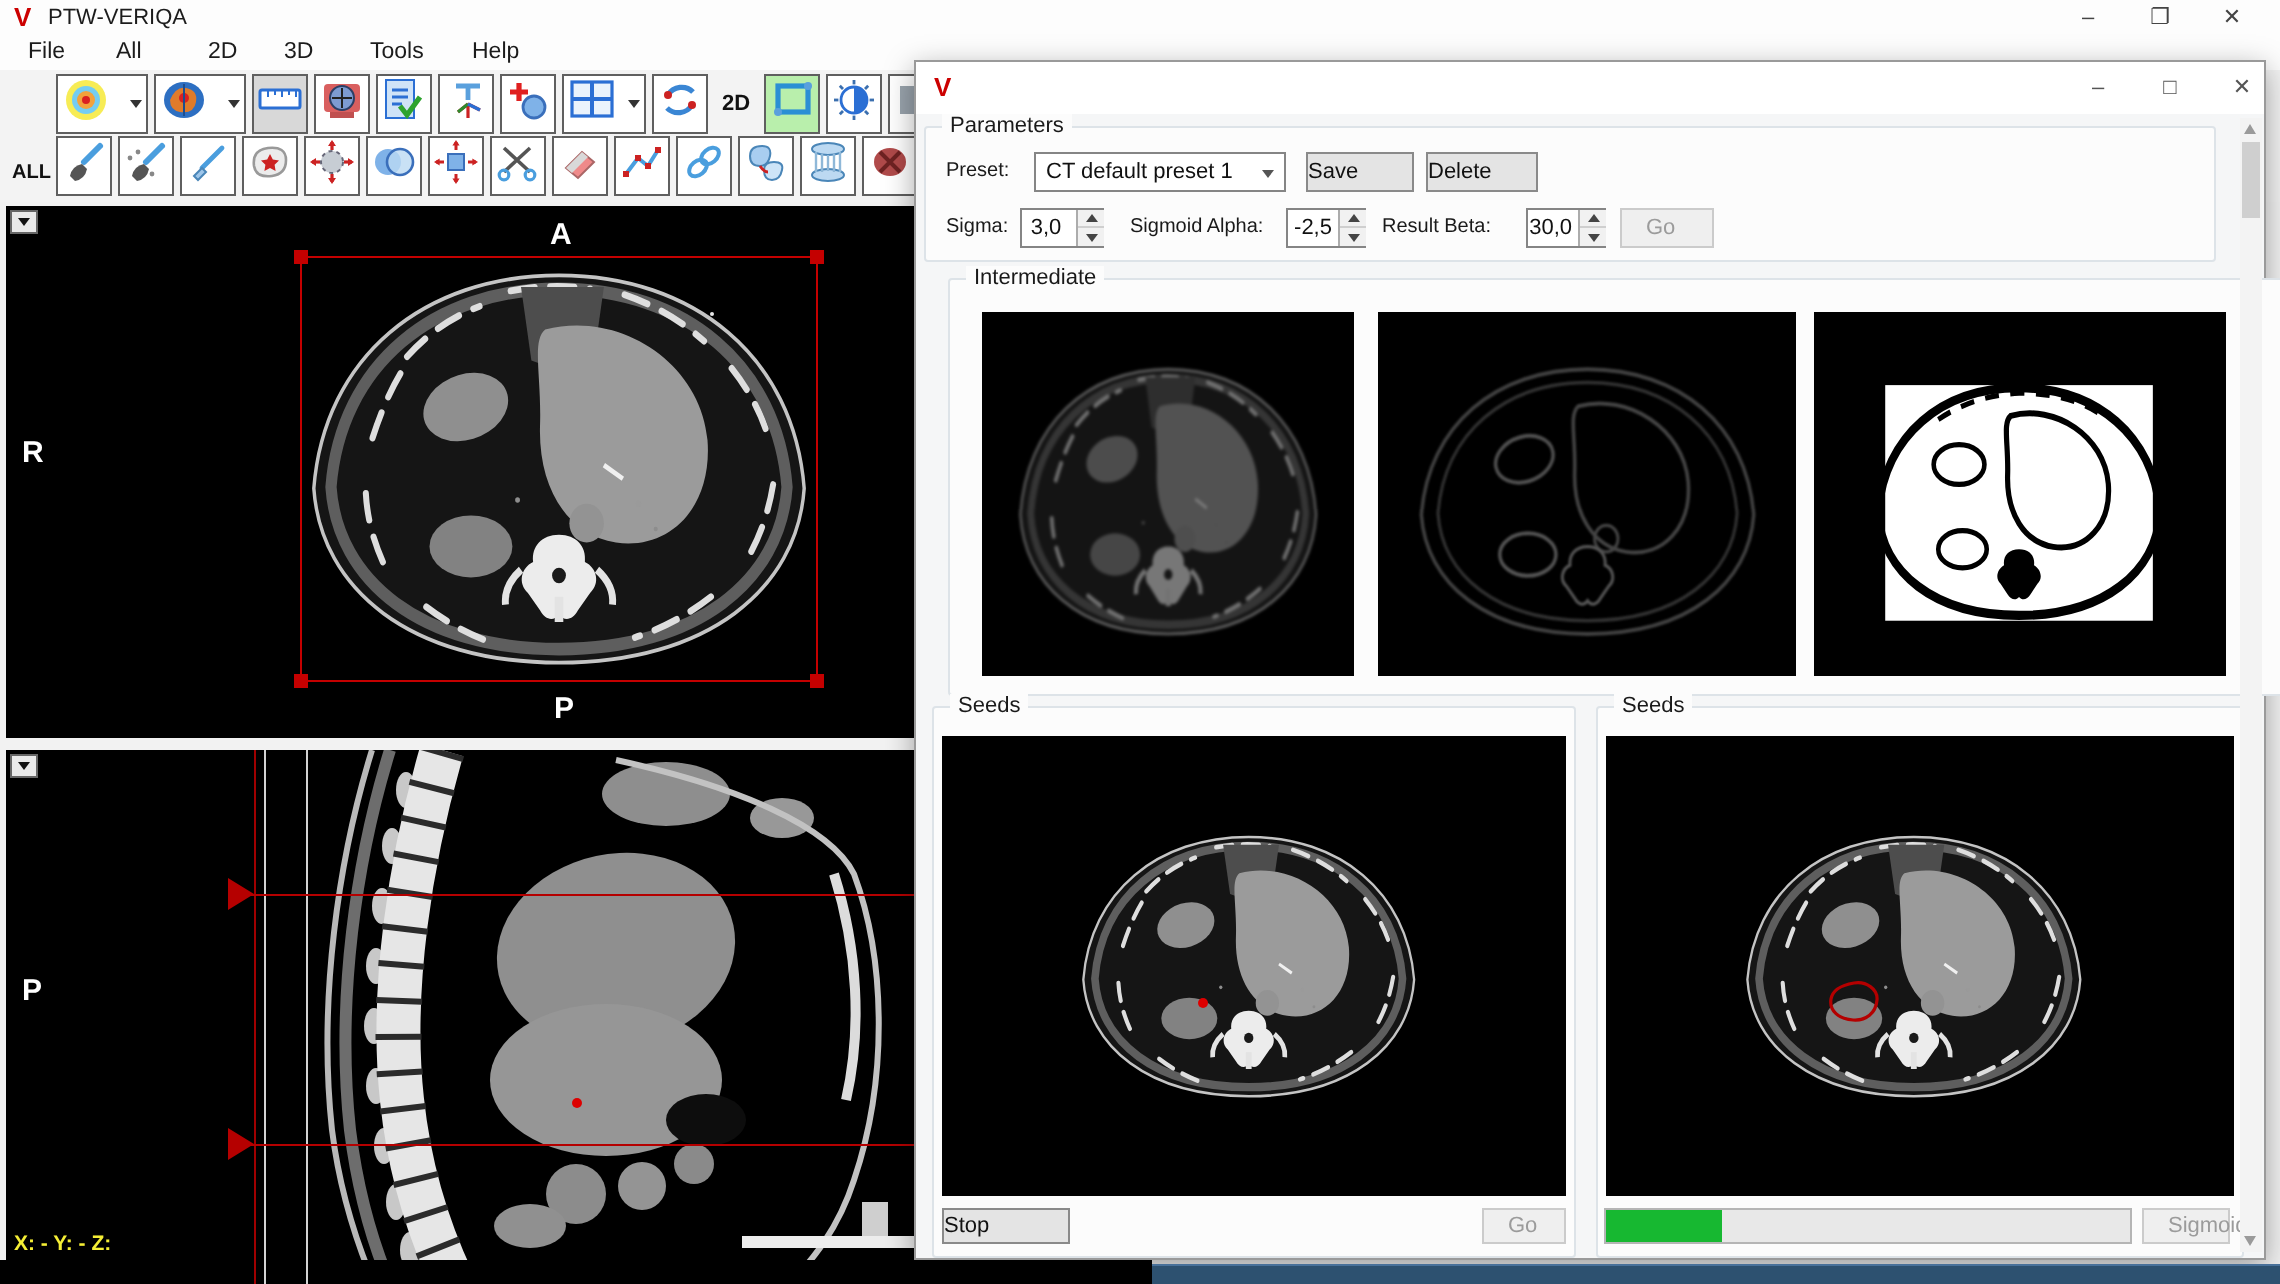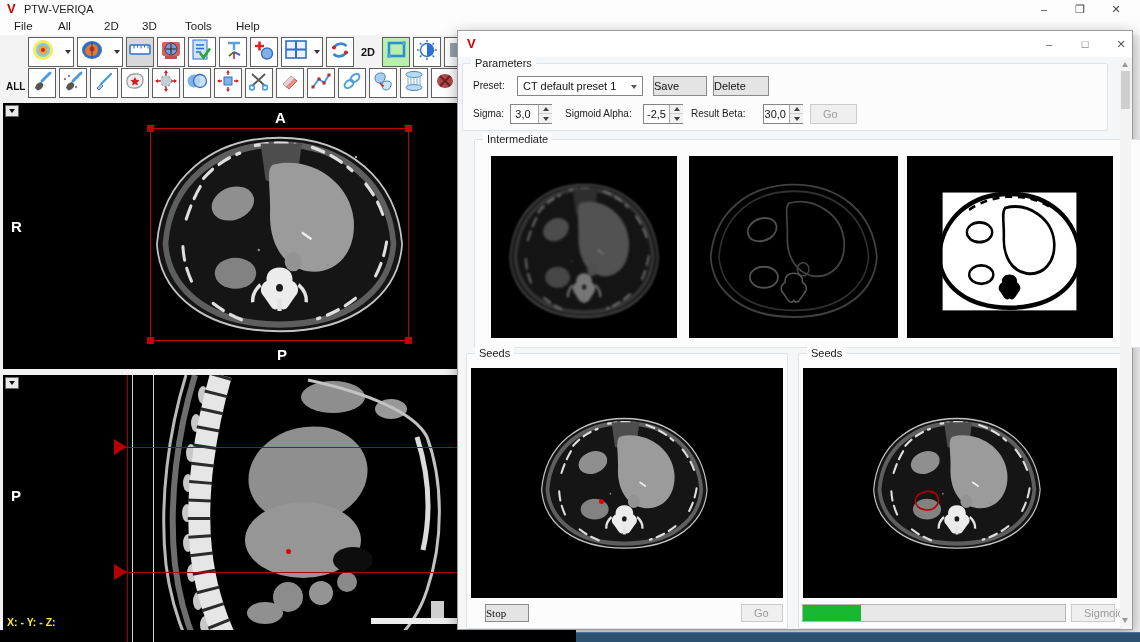--- a/index.html
+++ b/index.html
@@ -550,21 +550,21 @@
     </div>
 
     <div class="groupbox" style="left:8px; top:322px; width:322px; height:276px;">
       <span class="grouplabel">Seeds</span>
       <div class="imgbox" style="left:4px; top:14px; width:312px; height:230px;">
         <svg class="ctsvg" style="left:21%; top:19%;" width="56%" height="62%" viewBox="0 0 300 220" preserveAspectRatio="none">
             <use href="#ct-axial"></use>
           </svg>
         <div class="seed-dot" style="left:41%; top:57%;"></div>
       </div>
-      <div class="btn small" style="left:18px; top:250px; width:44px;font-family:Liberation Serif, serif;">Stop</div>
+      <div class="btn small" style="left:4px; top:250px; width:64px;">Stop</div>
       <div class="btn small disabled" style="left:274px; top:250px; width:42px;">Go</div>
     </div>
 
     <div class="groupbox" style="left:340px; top:322px; width:324px; height:276px;">
       <span class="grouplabel">Seeds</span>
       <div class="imgbox" style="left:4px; top:14px; width:314px; height:230px;">
         <svg class="ctsvg" style="left:21%; top:19%;" width="56%" height="62%" viewBox="0 0 300 220" preserveAspectRatio="none">
             <use href="#ct-axial"></use>
           </svg>
         <svg class="ctsvg" style="left:35%; top:53%;" width="28" height="22" viewBox="0 0 28 22">

